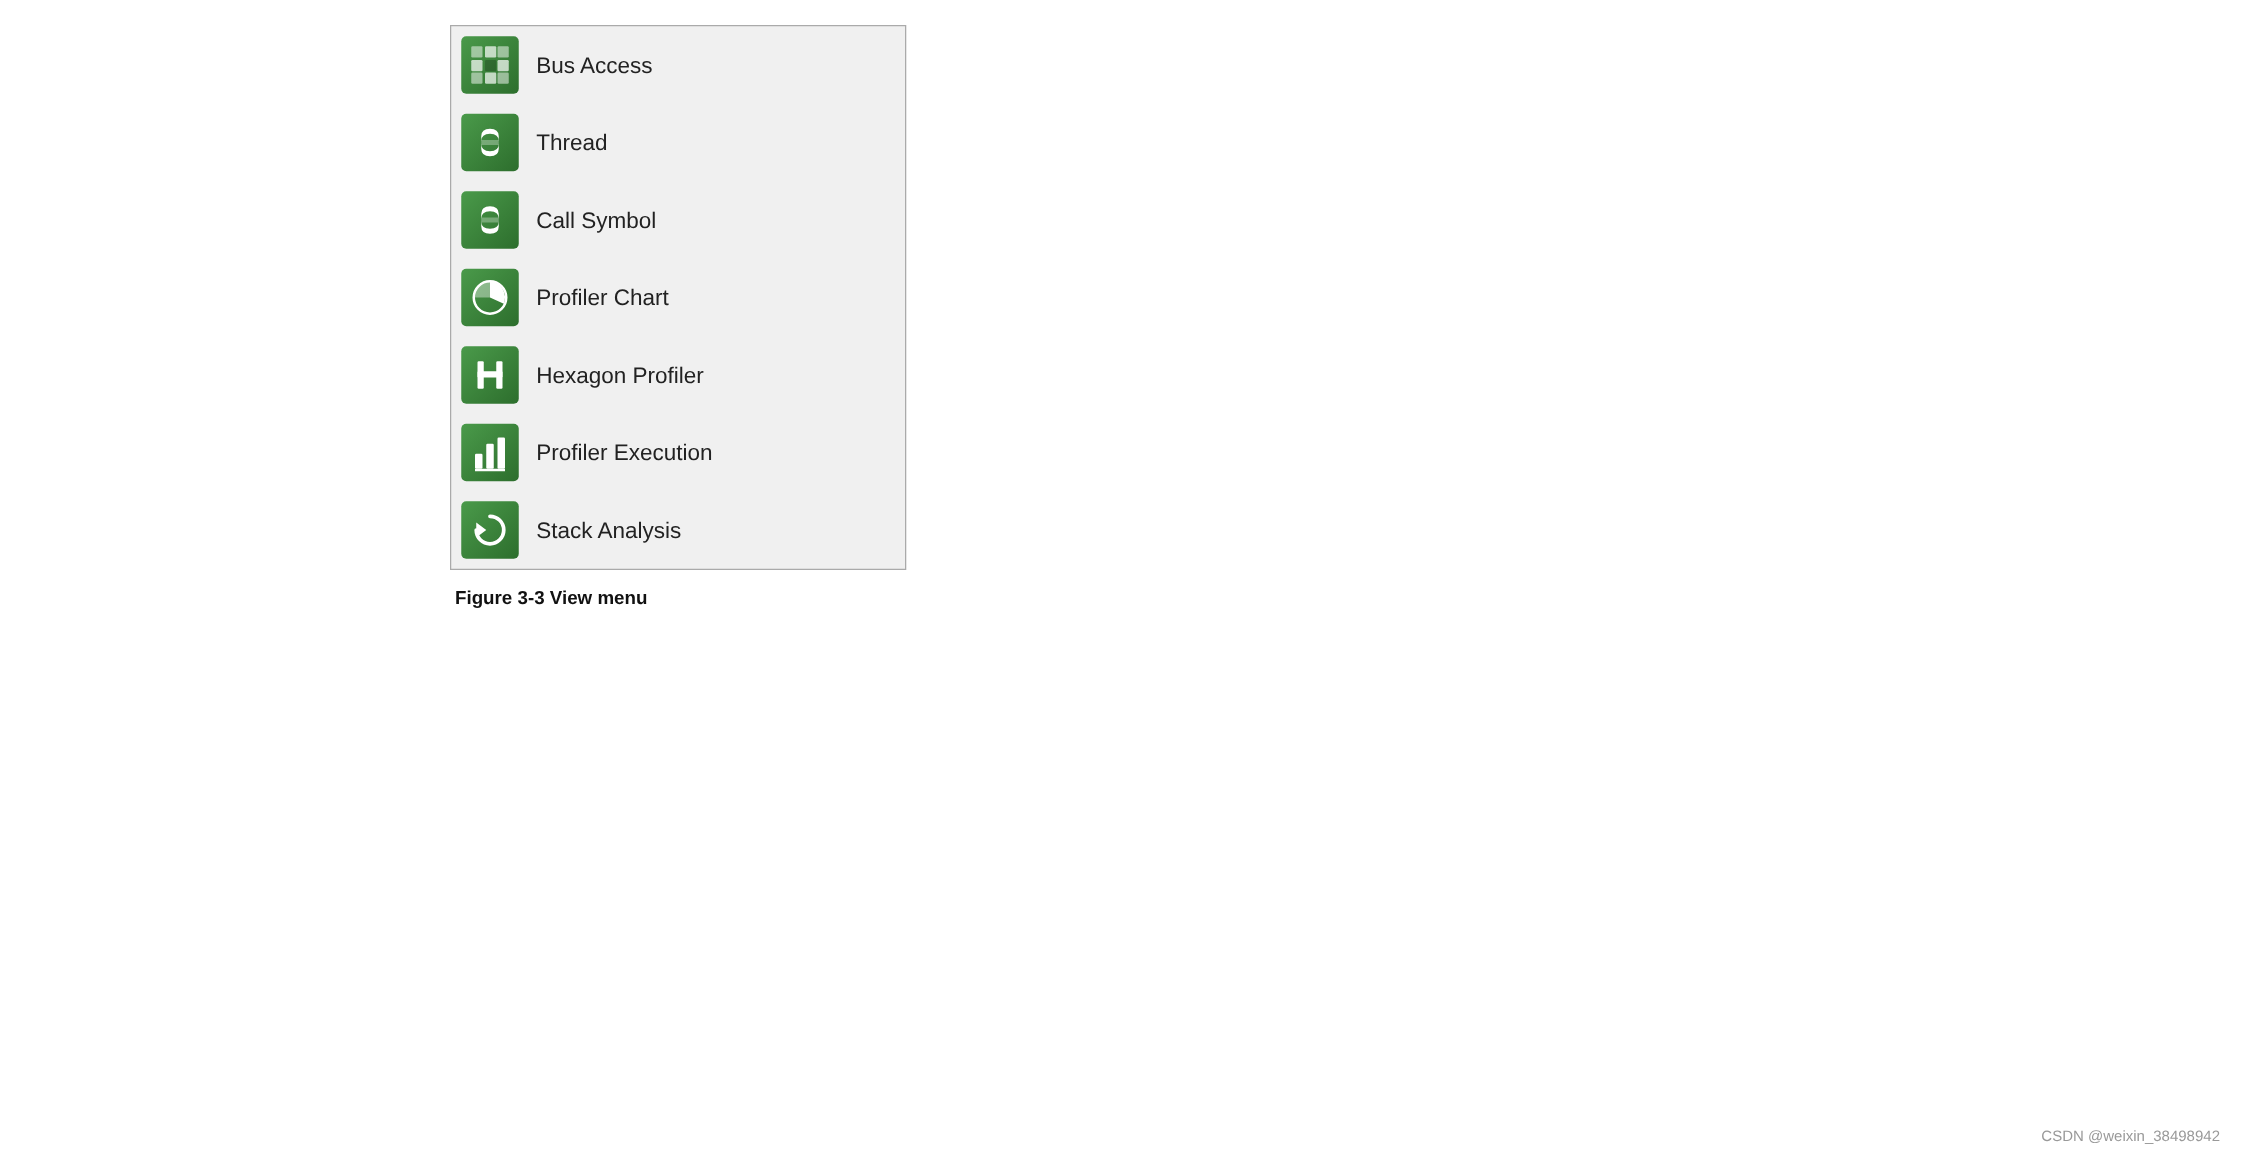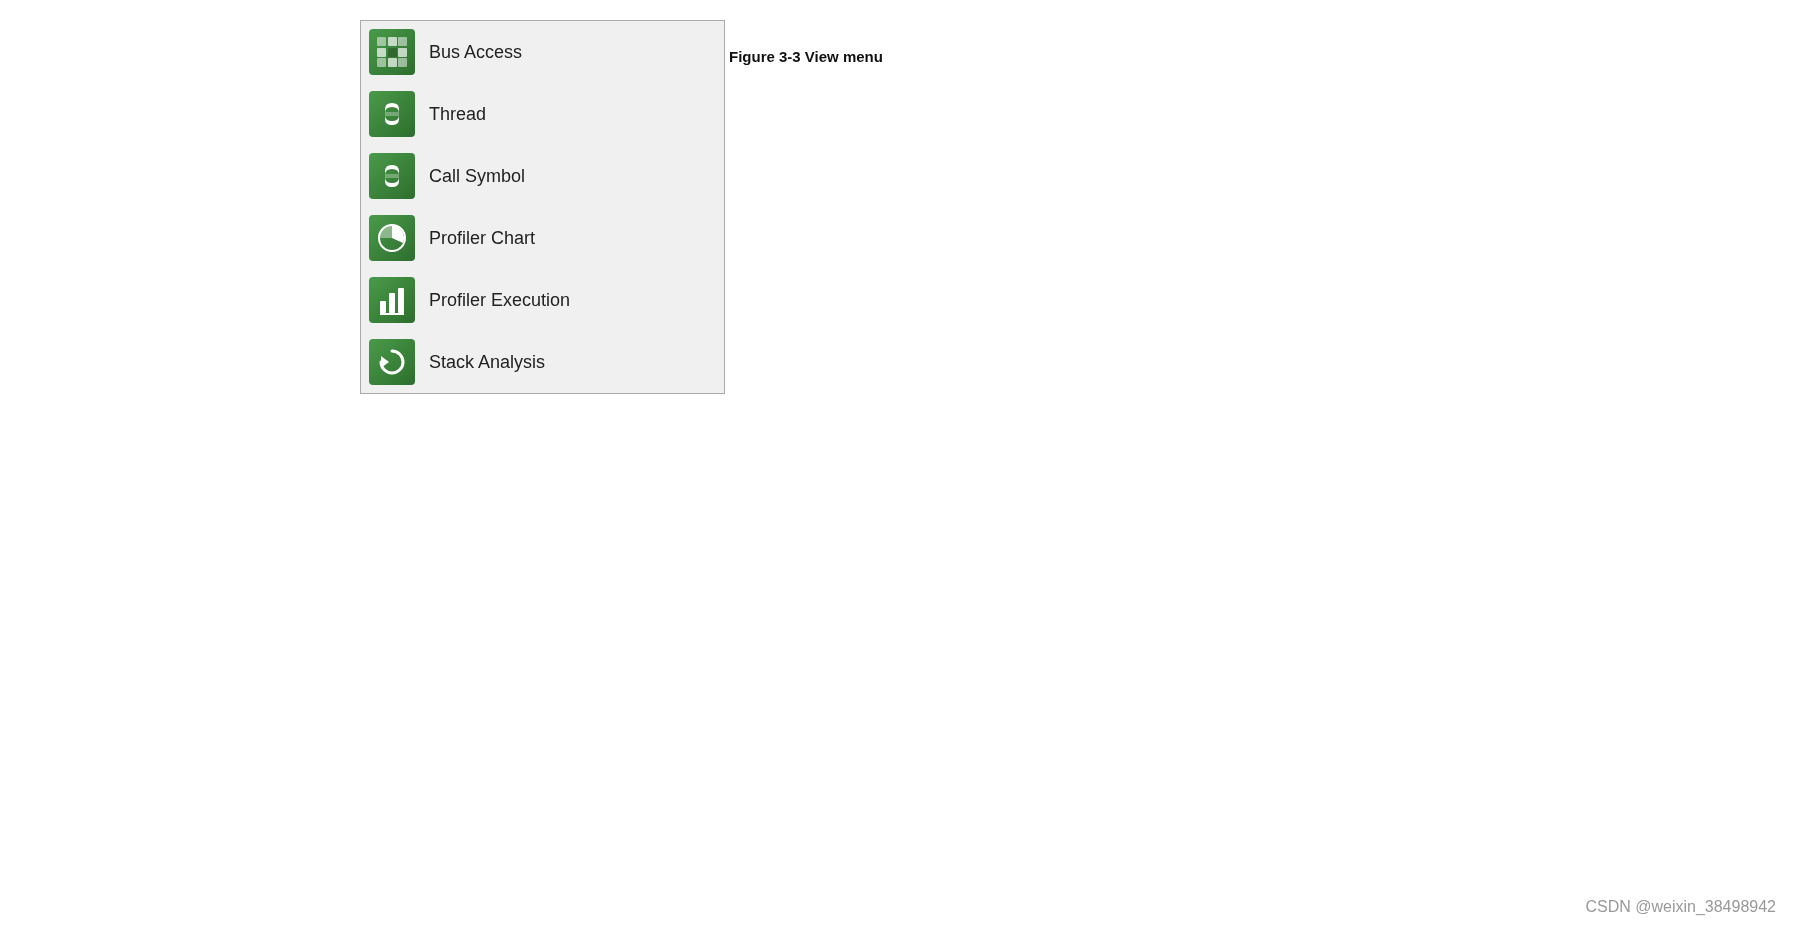--- a/index.html
+++ b/index.html
@@ -12,21 +12,21 @@
       background: #ffffff;
       font-family: Arial, sans-serif;
       width: 1796px;
       height: 928px;
       position: relative;
       overflow: hidden;
     }
 
     .page-container {
       display: flex;
-      flex-direction: row;
+      flex-direction: column;
       align-items: flex-start;
       padding: 20px 0 0 360px;
     }
 
     .menu-box {
       border: 1px solid #aaa;
       background: #f0f0f0;
       width: 365px;
       display: flex;
       flex-direction: column;
@@ -58,32 +58,32 @@
       border: 2px solid #5599dd;
     }
 
     .menu-label {
       font-size: 18px;
       color: #222;
       font-weight: normal;
     }
 
     .figure-caption {
-      margin-top: 28px;
+      margin-top: 14px;
       font-size: 15px;
       color: #111;
       font-weight: bold;
       padding-left: 4px;
     }
 
     .watermark {
       position: absolute;
       bottom: 12px;
       right: 20px;
-      font-size: 16px;
+      font-size: 12px;
       color: #999;
     }
 
     
     .svg-icon {
       width: 34px;
       height: 34px;
     }
   </style>
 </head>
@@ -139,20 +139,31 @@
         <svg class="svg-icon" viewBox="0 0 34 34" xmlns="http://www.w3.org/2000/svg">
 
           <circle cx="17" cy="17" r="13" fill="none" stroke="white" stroke-width="2"></circle>
           <path d="M17 17 L17 4 A13 13 0 0 1 28 22 Z" fill="white"></path>
           <path d="M17 17 L4 17 A13 13 0 0 1 17 4 Z" fill="rgba(255,255,255,0.4)"></path>
         </svg>
       </div>
       <span class="menu-label">Profiler Chart</span>
     </div>
 
+    <div class="menu-item">
+      <div class="icon-box">
+        <svg class="svg-icon" viewBox="0 0 34 34" xmlns="http://www.w3.org/2000/svg">
+
+          <rect x="7" y="6" width="5" height="22" fill="white" rx="1"></rect>
+          <rect x="22" y="6" width="5" height="22" fill="white" rx="1"></rect>
+          <rect x="7" y="14" width="20" height="5" fill="white" rx="1"></rect>
+        </svg>
+      </div>
+      <span class="menu-label">Hexagon Profiler</span>
+    </div>
 
 
     <div class="menu-item">
       <div class="icon-box">
         <svg class="svg-icon" viewBox="0 0 34 34" xmlns="http://www.w3.org/2000/svg">
 
           <rect x="5" y="18" width="6" height="12" fill="white" rx="1"></rect>
           <rect x="14" y="10" width="6" height="20" fill="white" rx="1"></rect>
           <rect x="23" y="5" width="6" height="25" fill="white" rx="1"></rect>
           <rect x="5" y="30" width="24" height="2" fill="white"></rect>

